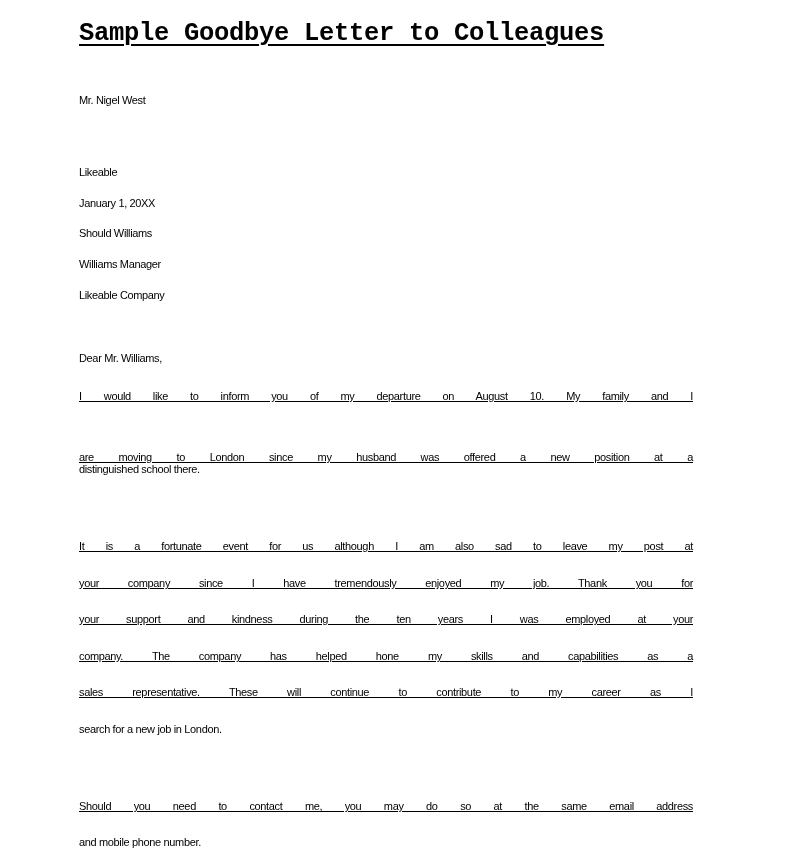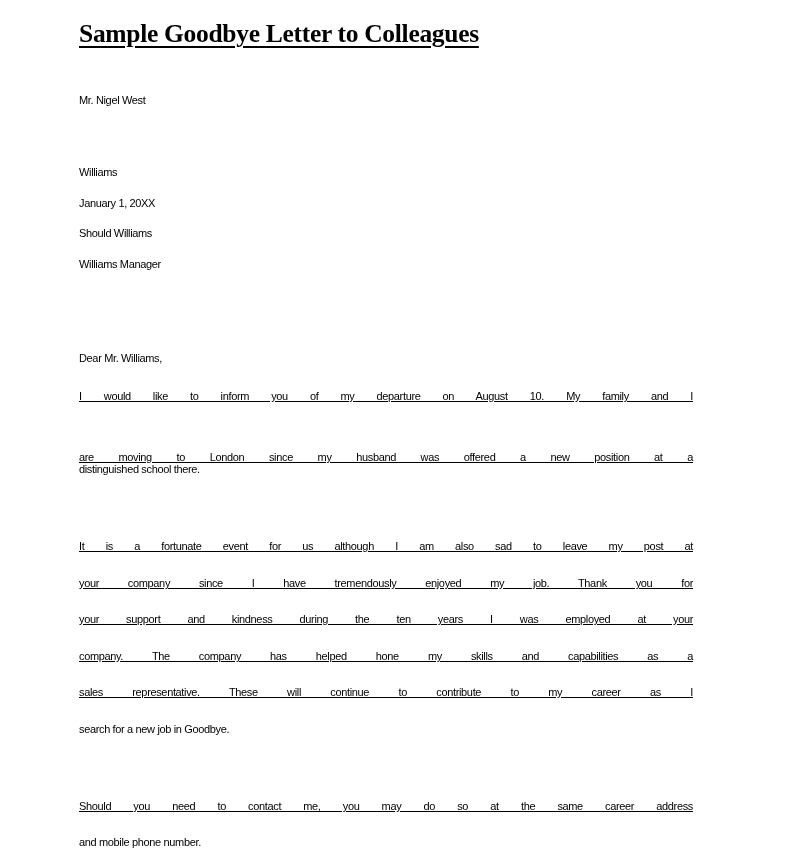--- a/index.html
+++ b/index.html
@@ -1,59 +1,60 @@
 <!DOCTYPE html>
 <html><head>
 <meta charset="utf-8">
 <style>
   html, body { margin: 0; padding: 0; background: #ffffff; }
   body { width: 795px; height: 860px; overflow: hidden; position: relative; color: #000; }
   .page { position: absolute; left: 0; top: 0; width: 795px; height: 860px; background: #fff; }
   .title {
     position: absolute; left: 79px; top: 16px;
-    font-family: Liberation Serif, serif;
+    font-family: Liberation Mono, monospace;
     font-weight: bold; font-size: 25.5px; letter-spacing: -0.3px;
     text-decoration: underline; text-decoration-thickness: 2px; text-underline-offset: 4px;
     white-space: nowrap; line-height: 36px;
   }
   .line {
     position: absolute; left: 79px;
     font-family: "Liberation Sans", sans-serif; font-size: 11px;
     line-height: 22px; white-space: nowrap;
   }
   .just { width: 614px; text-align: justify; text-align-last: justify; text-decoration: underline; }
   .tight { letter-spacing: -0.35px; }
 </style>
 </head>
 <body>
 
 <div class="page">
   <div class="title">Sample Goodbye Letter to Colleagues</div>
 
   <div class="line tight" style="top:89px">Mr. Nigel West</div>
 
-  <div class="line tight" style="top:161px">Williams</div>
+  <div class="line tight" style="top:161px">Likeable</div>
   <div class="line tight" style="top:192px">January 1, 20XX</div>
   <div class="line tight" style="top:222px">Should Williams</div>
   <div class="line tight" style="top:253px">Williams Manager</div>
+  <div class="line tight" style="top:284px">Likeable Company</div>
 
   <div class="line tight" style="top:347px">Dear Mr. Williams,</div>
 
   <div>
     <div class="line just tight" style="top:385px">I would like to inform you of my departure on August 10.  My family and I</div>
     <div class="line just tight" style="top:446px">are moving to London since my husband was offered a new position at a</div>
     <div class="line tight" style="top:458px">distinguished school there.</div>
   </div>
 
   <div>
     <div class="line just tight" style="top:535px">It is a fortunate event for us although I am also sad to leave my post at</div>
     <div class="line just tight" style="top:572px">your company since I have tremendously enjoyed my job.  Thank you for</div>
     <div class="line just tight" style="top:608px">your support and kindness during the ten years I was employed at your</div>
     <div class="line just tight" style="top:645px">company.  The company has helped hone my skills and capabilities as a</div>
     <div class="line just tight" style="top:681px">sales representative.  These will continue to contribute to my career as I</div>
-    <div class="line tight" style="top:718px">search for a new job in Goodbye.</div>
+    <div class="line tight" style="top:718px">search for a new job in London.</div>
   </div>
 
   <div>
-    <div class="line just tight" style="top:795px">Should you need to contact me, you may do so at the same career address</div>
+    <div class="line just tight" style="top:795px">Should you need to contact me, you may do so at the same email address</div>
     <div class="line tight" style="top:831px">and mobile phone number.</div>
   </div>
 </div>
 
 </body></html>

